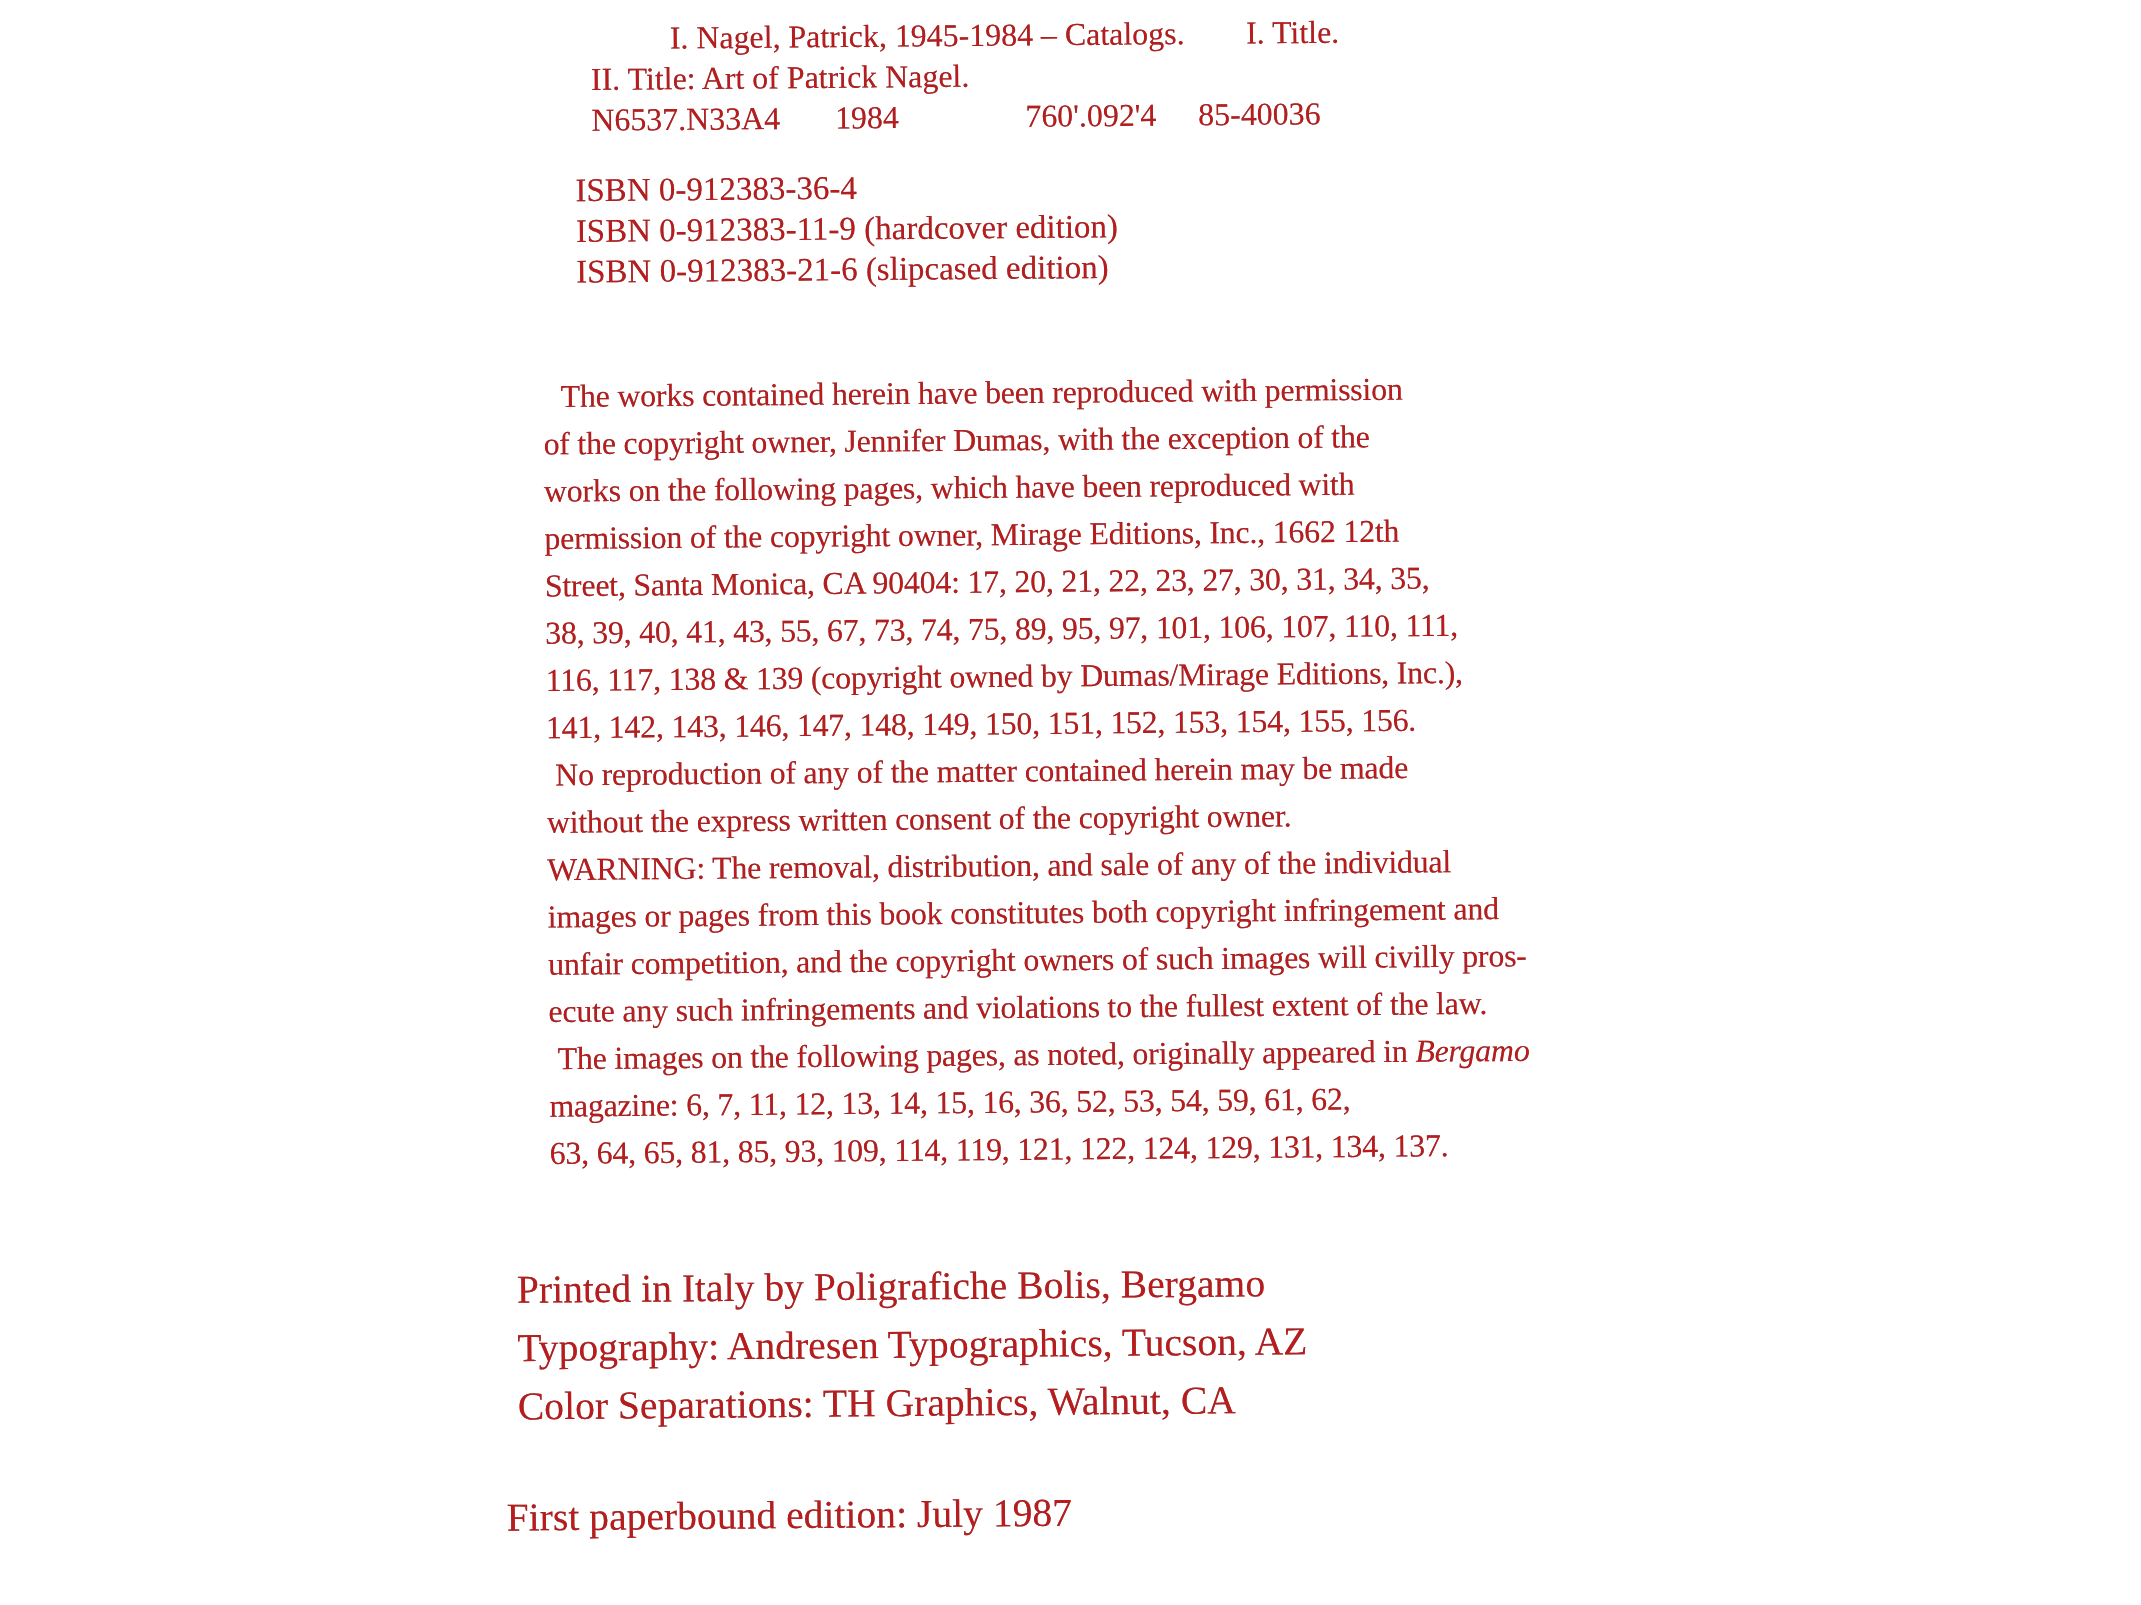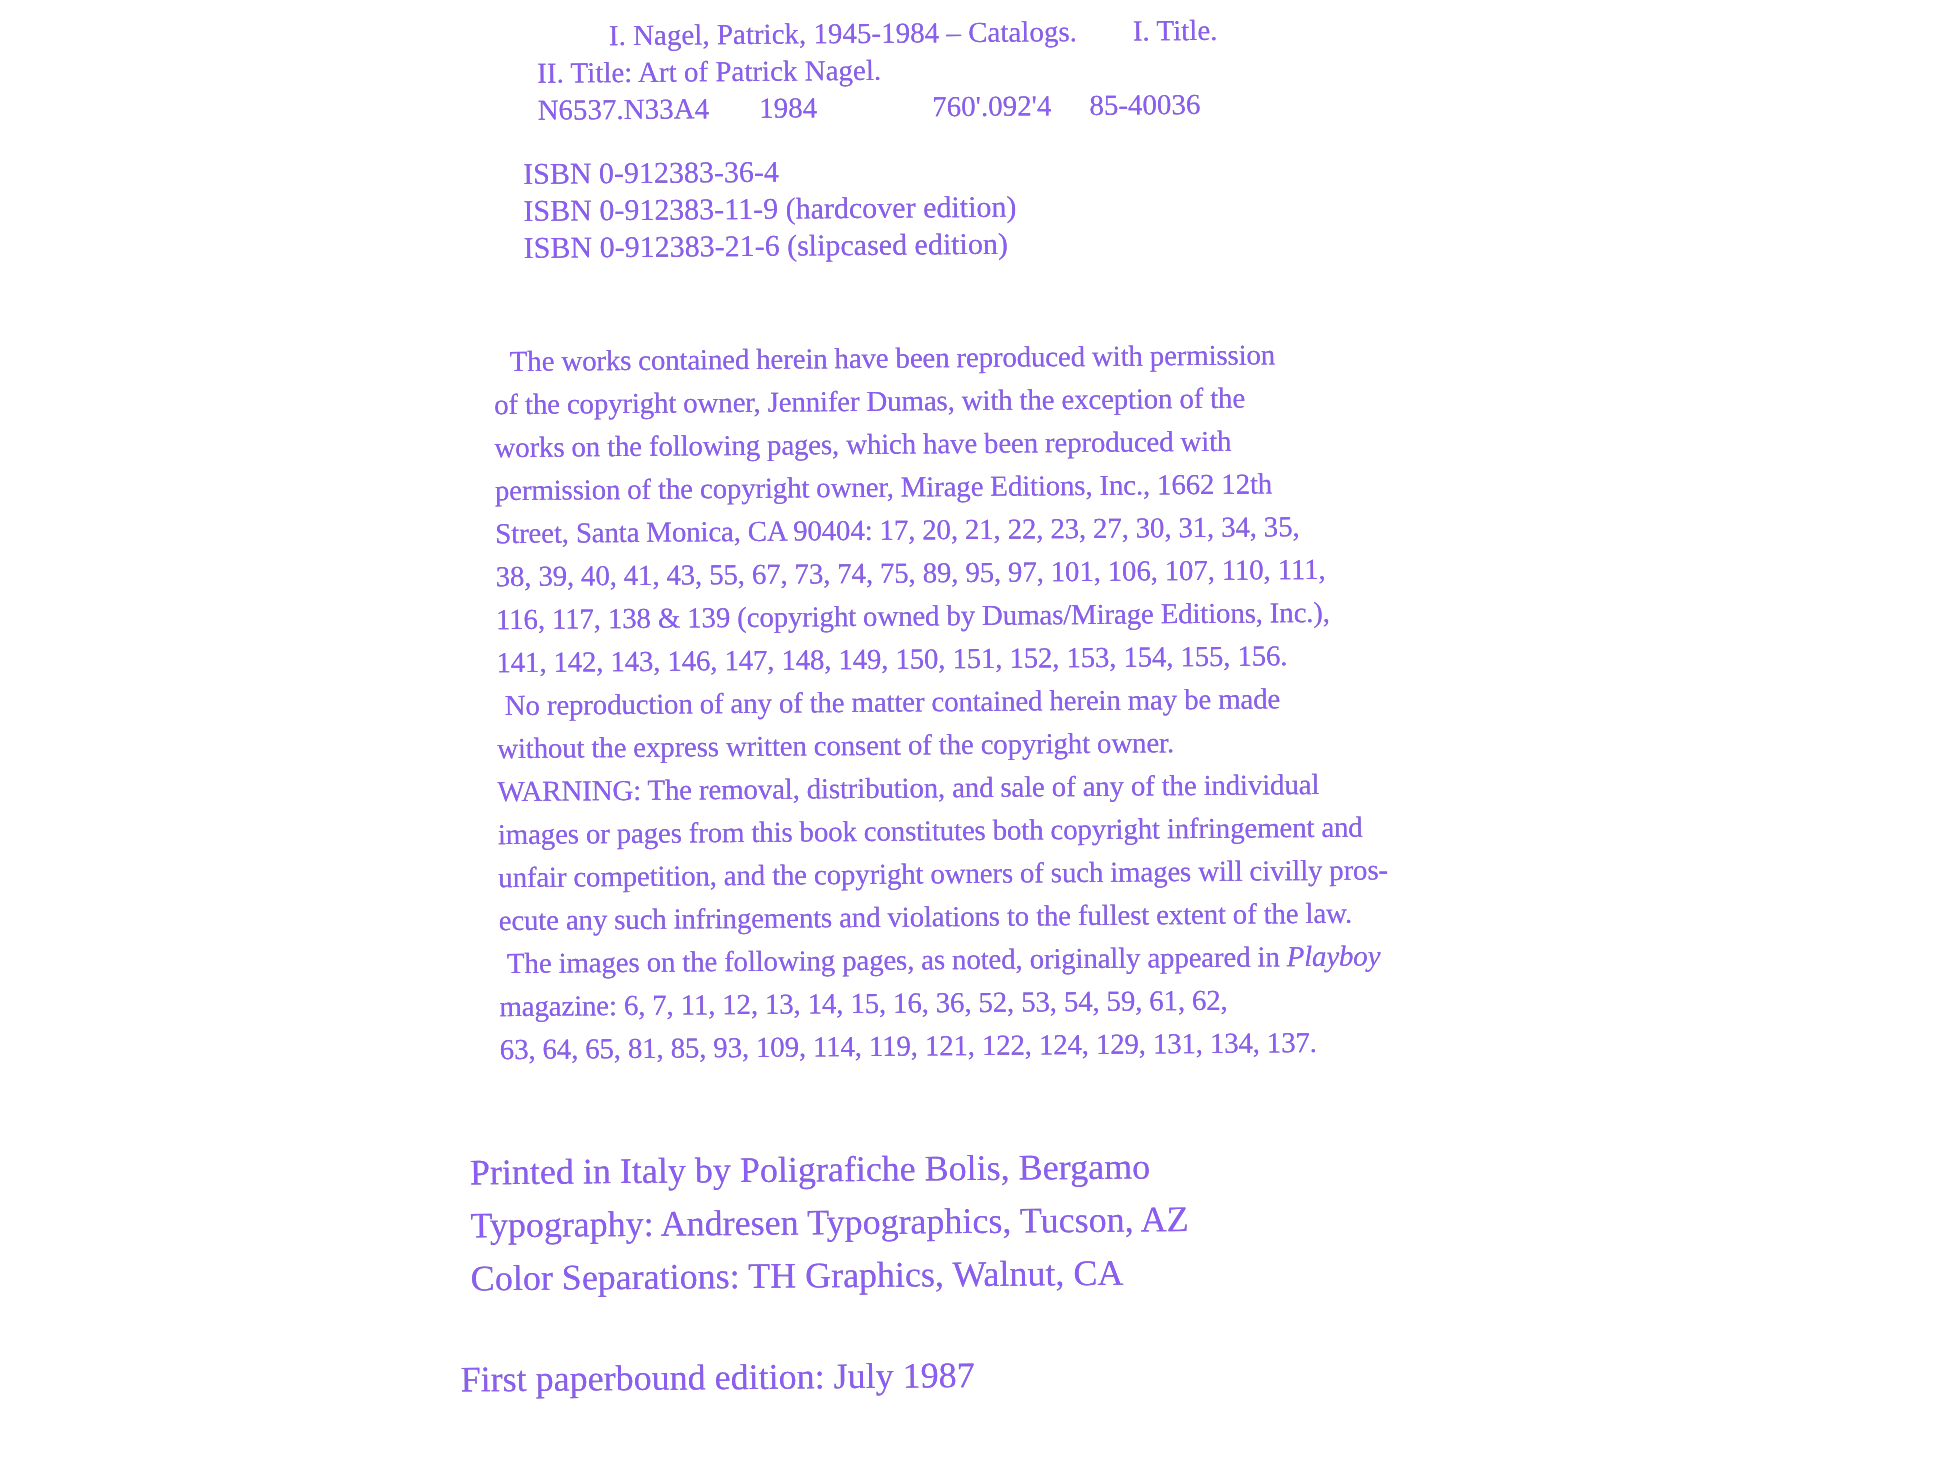--- a/index.html
+++ b/index.html
@@ -3,21 +3,21 @@
 <meta charset="utf-8">
 <style>
   html, body { margin: 0; padding: 0; background: #ffffff; }
   .page {
     position: relative;
     width: 1707px;
     height: 1459px;
     background: #ffffff;
     overflow: hidden;
     font-family: "Liberation Serif", "DejaVu Serif", serif;
-    color: #8b5cf6;
+    color: #b91c1c;
     text-decoration: underline;
   }
   .content {
     position: absolute;
     inset: 0;
     transform: rotate(-0.5deg);
     transform-origin: 973px 730px;
     text-shadow: 0 0 0.6px rgba(25,25,25,0.55);
   }
   .nw { white-space: nowrap; }
@@ -106,21 +106,21 @@
       <div class="p-line">38, 39, 40, 41, 43, 55, 67, 73, 74, 75, 89, 95, 97, 101, 106, 107, 110, 111,</div>
       <div class="p-line">116, 117, 138 &amp; 139 (copyright owned by Dumas/Mirage Editions, Inc.),</div>
       <div class="p-line">141, 142, 143, 146, 147, 148, 149, 150, 151, 152, 153, 154, 155, 156.</div>
       <div class="p-line indent2">No reproduction of any of the matter contained herein may be made</div>
       <div class="p-line">without the express written consent of the copyright owner.</div>
       <div class="p-line">WARNING: The removal, distribution, and sale of any of the individual</div>
       <div class="p-line">images or pages from this book constitutes both copyright infringement and</div>
       <div class="p-line">unfair competition, and the copyright owners of such images will civilly pros-</div>
       <div class="p-line">ecute any such infringements and violations to the fullest extent of the law.</div>
       <div class="p-line indent2">
-        <span>The images on the following pages, as noted, originally appeared in </span><em>Playboy</em>
+        <span>The images on the following pages, as noted, originally appeared in </span><em>Bergamo</em>
       </div>
       <div class="p-line">magazine: 6, 7, 11, 12, 13, 14, 15, 16, 36, 52, 53, 54, 59, 61, 62,</div>
       <div class="p-line">63, 64, 65, 81, 85, 93, 109, 114, 119, 121, 122, 124, 129, 131, 134, 137.</div>
     </section>
 
     <section class="production nw">
       <div>Printed in Italy by Poligrafiche Bolis, Bergamo</div>
       <div>Typography: Andresen Typographics, Tucson, AZ</div>
       <div>Color Separations: TH Graphics, Walnut, CA</div>
     </section>

